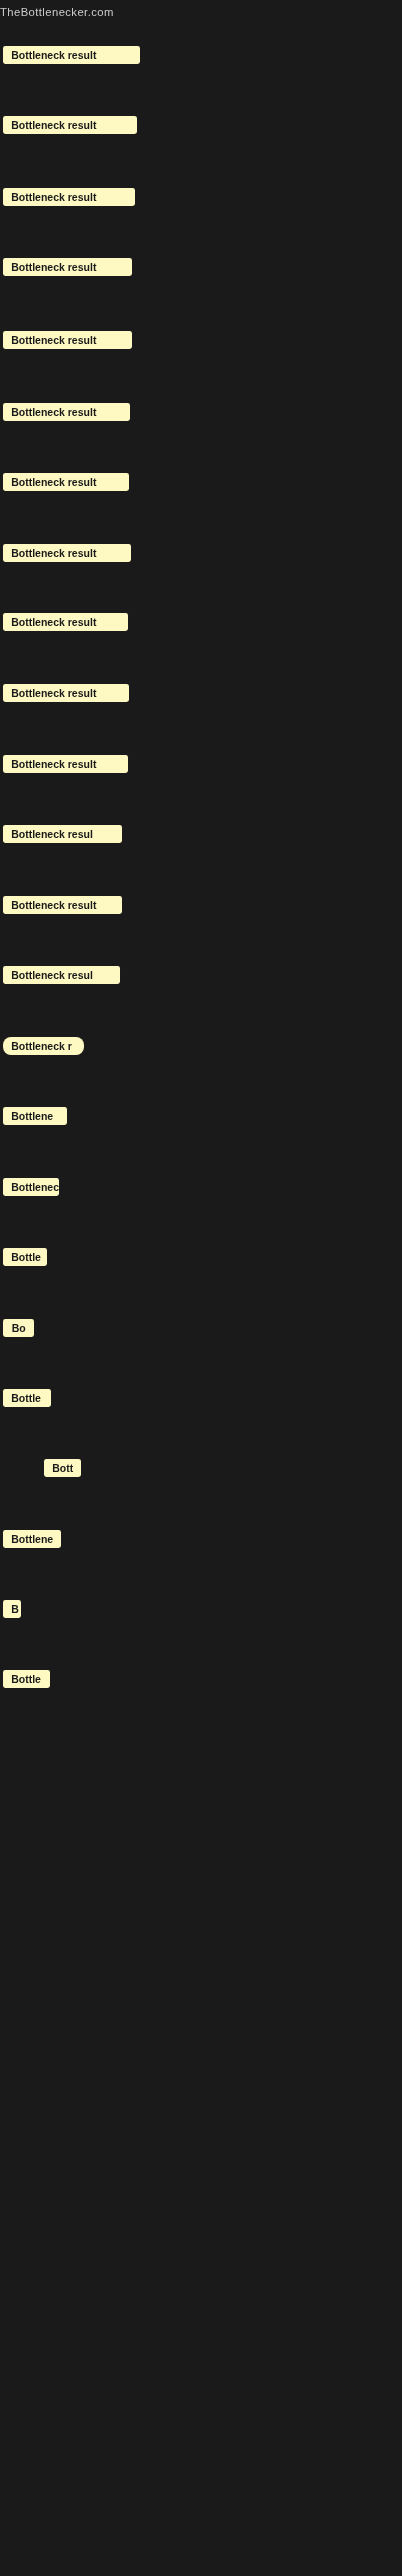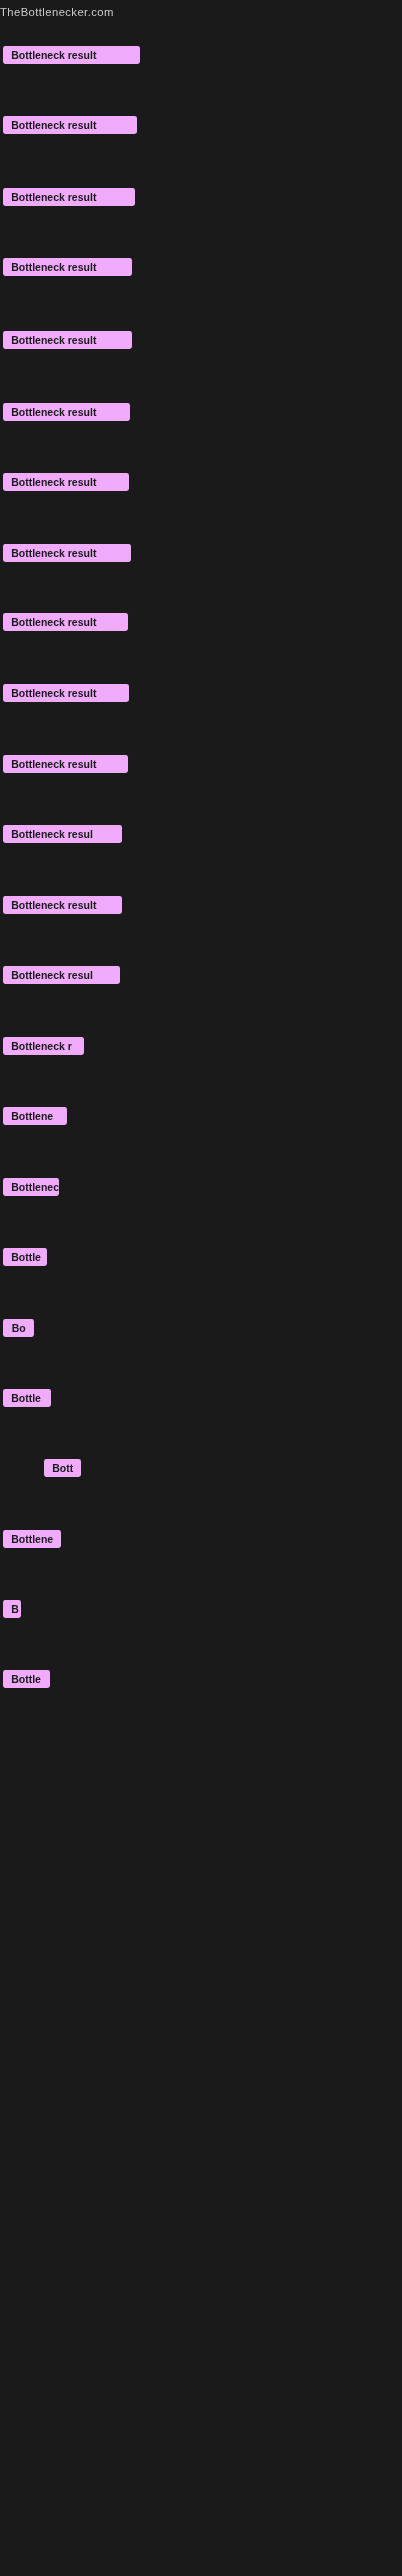--- a/index.html
+++ b/index.html
@@ -19,21 +19,21 @@
     .site-title {
       text-align: left;
       color: #cccccc;
       font-size: 11.3px;
       padding: 6.4px 0 3.2px 0;
       letter-spacing: 0.4px;
     }
 
     .bottleneck-badge {
       display: inline-block;
-      background-color: #f0abfc;
+      background-color: #fef9c3;
       color: #1a1a1a;
       font-size: 10.5px;
       font-weight: bold;
       padding: 3.2px 8px;
       border-radius: 2.4px;
       white-space: nowrap;
       overflow: hidden;
     }
   </style>
 </head>
@@ -49,21 +49,21 @@
     <div style="position: absolute; top: 331px; left: 3.2px;"><span class="bottleneck-badge" style="max-width: 129px; width: 129px;">Bottleneck result</span></div>
     <div style="position: absolute; top: 403px; left: 3.2px;"><span class="bottleneck-badge" style="max-width: 127px; width: 127px;">Bottleneck result</span></div>
     <div style="position: absolute; top: 473px; left: 3.2px;"><span class="bottleneck-badge" style="max-width: 126px; width: 126px;">Bottleneck result</span></div>
     <div style="position: absolute; top: 544px; left: 3.2px;"><span class="bottleneck-badge" style="max-width: 128px; width: 128px;">Bottleneck result</span></div>
     <div style="position: absolute; top: 613px; left: 3.2px;"><span class="bottleneck-badge" style="max-width: 125px; width: 125px;">Bottleneck result</span></div>
     <div style="position: absolute; top: 684px; left: 3.2px;"><span class="bottleneck-badge" style="max-width: 126px; width: 126px;">Bottleneck result</span></div>
     <div style="position: absolute; top: 755px; left: 3.2px;"><span class="bottleneck-badge" style="max-width: 125px; width: 125px;">Bottleneck result</span></div>
     <div style="position: absolute; top: 825px; left: 3.2px;"><span class="bottleneck-badge" style="max-width: 119px; width: 119px;">Bottleneck resul</span></div>
     <div style="position: absolute; top: 896px; left: 3.2px;"><span class="bottleneck-badge" style="max-width: 119px; width: 119px;">Bottleneck result</span></div>
     <div style="position: absolute; top: 966px; left: 3.2px;"><span class="bottleneck-badge" style="max-width: 117px; width: 117px;">Bottleneck resul</span></div>
-    <div style="position: absolute; top: 1037px; left: 3.2px;"><span class="bottleneck-badge" style="max-width: 81px; width: 81px;">Bottleneck r</span></div>
+    <div style="position: absolute; top: 1037px; left: 3.2px;"><span class="bottleneck-badge" style="max-width: 81px; width: 81px; border-radius: 8px;">Bottleneck r</span></div>
     <div style="position: absolute; top: 1107px; left: 3.2px;"><span class="bottleneck-badge" style="max-width: 64px; width: 64px;">Bottlene</span></div>
     <div style="position: absolute; top: 1178px; left: 3.2px;"><span class="bottleneck-badge" style="max-width: 66px; width: 56px;">Bottleneck</span></div>
     <div style="position: absolute; top: 1248px; left: 3.2px;"><span class="bottleneck-badge" style="max-width: 44px; width: 44px;">Bottle</span></div>
     <div style="position: absolute; top: 1319px; left: 3.2px;"><span class="bottleneck-badge" style="max-width: 31px; width: 31px; text-align: center;">Bo</span></div>
     <div style="position: absolute; top: 1389px; left: 3.2px;"><span class="bottleneck-badge" style="max-width: 48px; width: 48px;">Bottle</span></div>
     <div style="position: absolute; top: 1459px; left: 3.2px; margin-left: 41px;"><span class="bottleneck-badge" style="max-width: 37px; width: 37px;">Bott</span></div>
     <div style="position: absolute; top: 1530px; left: 3.2px;"><span class="bottleneck-badge" style="max-width: 58px; width: 58px;">Bottlene</span></div>
     <div style="position: absolute; top: 1600px; left: 3.2px;"><span class="bottleneck-badge" style="max-width: 17.7px; width: 17.7px;">B</span></div>
     <div style="position: absolute; top: 1670px; left: 3.2px;"><span class="bottleneck-badge" style="max-width: 47px; width: 47px;">Bottle</span></div>
   </div>

